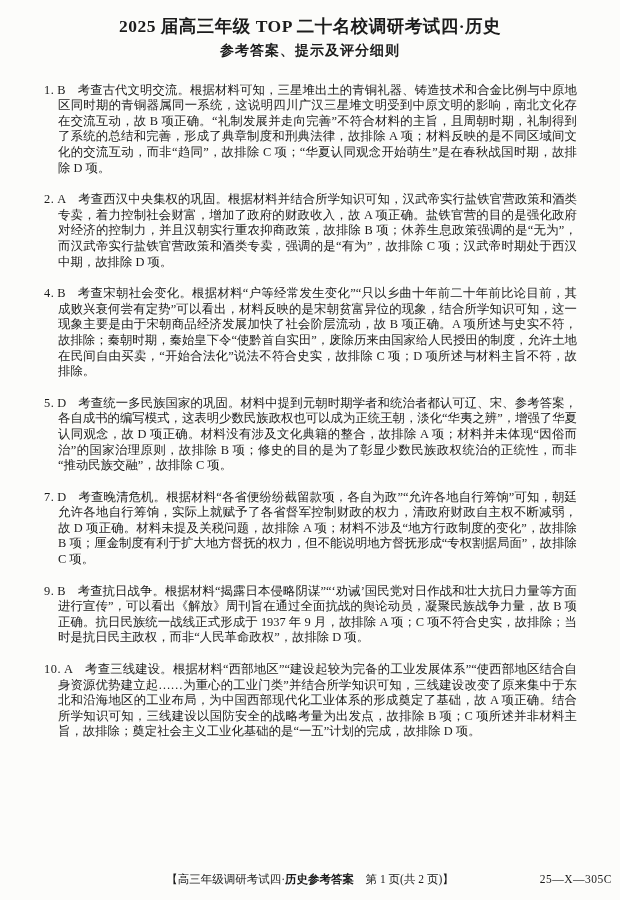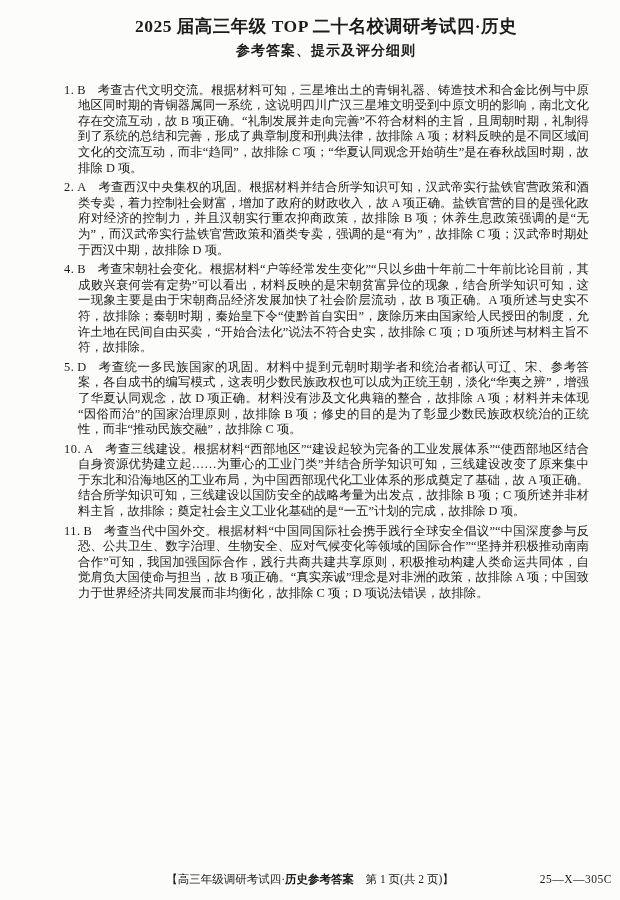--- a/index.html
+++ b/index.html
@@ -10,21 +10,20 @@
   .page {
     position: relative;
     width: 620px;
     height: 900px;
     margin: 0 auto;
     background: #fcfcfa;
     color: #1b1b1b;
     font-family: "Liberation Serif", "DejaVu Serif", serif;
     overflow: hidden;
     box-sizing: border-box;
-    padding-left: 32px;
   }
   .doc-title {
     margin: 0;
     padding-top: 15px;
     text-align: center;
     font-size: 17.5px;
     font-weight: bold;
     letter-spacing: 0.5px;
     line-height: 1.35;
   }
@@ -36,21 +35,21 @@
     letter-spacing: 1px;
   }
   .answers {
     margin: 23px 27px 0 28px;
     font-size: 12.4px;
     line-height: 15.6px;
     text-align: justify;
     text-justify: inter-ideograph;
   }
   .answer-item {
-    margin: 4px;
+    margin: 16px;
     padding-left: 14px;
     text-indent: -14px;
     text-align: justify;
   }
   .answer-num {
     letter-spacing: 0.5px;
   }
   .answer-choice {
     margin-left: 3px;
     margin-right: 12px;
@@ -91,26 +90,27 @@
     <p class="answer-item"><span class="answer-num">1.</span><span class="answer-choice">B</span><span class="answer-text">考查古代文明交流。根据材料可知，三星堆出土的青铜礼器、铸造技术和合金比例与中原地区同时期的青铜器属同一系统，这说明四川广汉三星堆文明受到中原文明的影响，南北文化存在交流互动，故 B 项正确。“礼制发展并走向完善”不符合材料的主旨，且周朝时期，礼制得到了系统的总结和完善，形成了典章制度和刑典法律，故排除 A 项；材料反映的是不同区域间文化的交流互动，而非“趋同”，故排除 C 项；“华夏认同观念开始萌生”是在春秋战国时期，故排除 D 项。</span></p>
 
     <p class="answer-item"><span class="answer-num">2.</span><span class="answer-choice">A</span><span class="answer-text">考查西汉中央集权的巩固。根据材料并结合所学知识可知，汉武帝实行盐铁官营政策和酒类专卖，着力控制社会财富，增加了政府的财政收入，故 A 项正确。盐铁官营的目的是强化政府对经济的控制力，并且汉朝实行重农抑商政策，故排除 B 项；休养生息政策强调的是“无为”，而汉武帝实行盐铁官营政策和酒类专卖，强调的是“有为”，故排除 C 项；汉武帝时期处于西汉中期，故排除 D 项。</span></p>
 
 
     <p class="answer-item"><span class="answer-num">4.</span><span class="answer-choice">B</span><span class="answer-text">考查宋朝社会变化。根据材料“户等经常发生变化”“只以乡曲十年前二十年前比论目前，其成败兴衰何尝有定势”可以看出，材料反映的是宋朝贫富异位的现象，结合所学知识可知，这一现象主要是由于宋朝商品经济发展加快了社会阶层流动，故 B 项正确。A 项所述与史实不符，故排除；秦朝时期，秦始皇下令“使黔首自实田”，废除历来由国家给人民授田的制度，允许土地在民间自由买卖，“开始合法化”说法不符合史实，故排除 C 项；D 项所述与材料主旨不符，故排除。</span></p>
 
     <p class="answer-item"><span class="answer-num">5.</span><span class="answer-choice">D</span><span class="answer-text">考查统一多民族国家的巩固。材料中提到元朝时期学者和统治者都认可辽、宋、参考答案，各自成书的编写模式，这表明少数民族政权也可以成为正统王朝，淡化“华夷之辨”，增强了华夏认同观念，故 D 项正确。材料没有涉及文化典籍的整合，故排除 A 项；材料并未体现“因俗而治”的国家治理原则，故排除 B 项；修史的目的是为了彰显少数民族政权统治的正统性，而非“推动民族交融”，故排除 C 项。</span></p>
 
 
+    <p class="answer-item"><span class="answer-num">7.</span><span class="answer-choice">D</span><span class="answer-text">考查晚清危机。根据材料“各省便纷纷截留款项，各自为政”“允许各地自行筹饷”可知，朝廷允许各地自行筹饷，实际上就赋予了各省督军控制财政的权力，清政府财政自主权不断减弱，故 D 项正确。材料未提及关税问题，故排除 A 项；材料不涉及“地方行政制度的变化”，故排除 B 项；厘金制度有利于扩大地方督抚的权力，但不能说明地方督抚形成“专权割据局面”，故排除 C 项。</span></p>
 
 
+    <p class="answer-item"><span class="answer-num">9.</span><span class="answer-choice">B</span><span class="answer-text">考查抗日战争。根据材料“揭露日本侵略阴谋”“‘劝诫’国民党对日作战和壮大抗日力量等方面进行宣传”，可以看出《解放》周刊旨在通过全面抗战的舆论动员，凝聚民族战争力量，故 B 项正确。抗日民族统一战线正式形成于 1937 年 9 月，故排除 A 项；C 项不符合史实，故排除；当时是抗日民主政权，而非“人民革命政权”，故排除 D 项。</span></p>
 
     <p class="answer-item"><span class="answer-num">10.</span><span class="answer-choice">A</span><span class="answer-text">考查三线建设。根据材料“西部地区”“建设起较为完备的工业发展体系”“使西部地区结合自身资源优势建立起……为重心的工业门类”并结合所学知识可知，三线建设改变了原来集中于东北和沿海地区的工业布局，为中国西部现代化工业体系的形成奠定了基础，故 A 项正确。结合所学知识可知，三线建设以国防安全的战略考量为出发点，故排除 B 项；C 项所述并非材料主旨，故排除；奠定社会主义工业化基础的是“一五”计划的完成，故排除 D 项。</span></p>
 
-    <p class="answer-item"><span class="answer-num">11.</span><span class="answer-choice">B</span><span class="answer-text">考查当代中国外交。根据材料“中国同国际社会携手践行全球安全倡议”“中国深度参与反恐、公共卫生、数字治理、生物安全、应对气候变化等领域的国际合作”“坚持并积极推动南南合作”可知，我国加强国际合作，践行共商共建共享原则，积极推动构建人类命运共同体，自觉肩负大国使命与担当，故 B 项正确。“真实亲诚”理念是对非洲的政策，故排除 A 项；中国致力于世界经济共同发展而非均衡化，故排除 C 项；D 项说法错误，故排除。</span></p>
   </div>
 
   <div class="page-footer">
     <div class="footer-center"><span>【高三年级调研考试四·</span><span class="footer-bold">历史参考答案</span><span>　第 1 页(共 2 页)】</span></div>
     <div class="footer-code">25—X—305C</div>
   </div>
 
 </div>
 
 </body></html>

